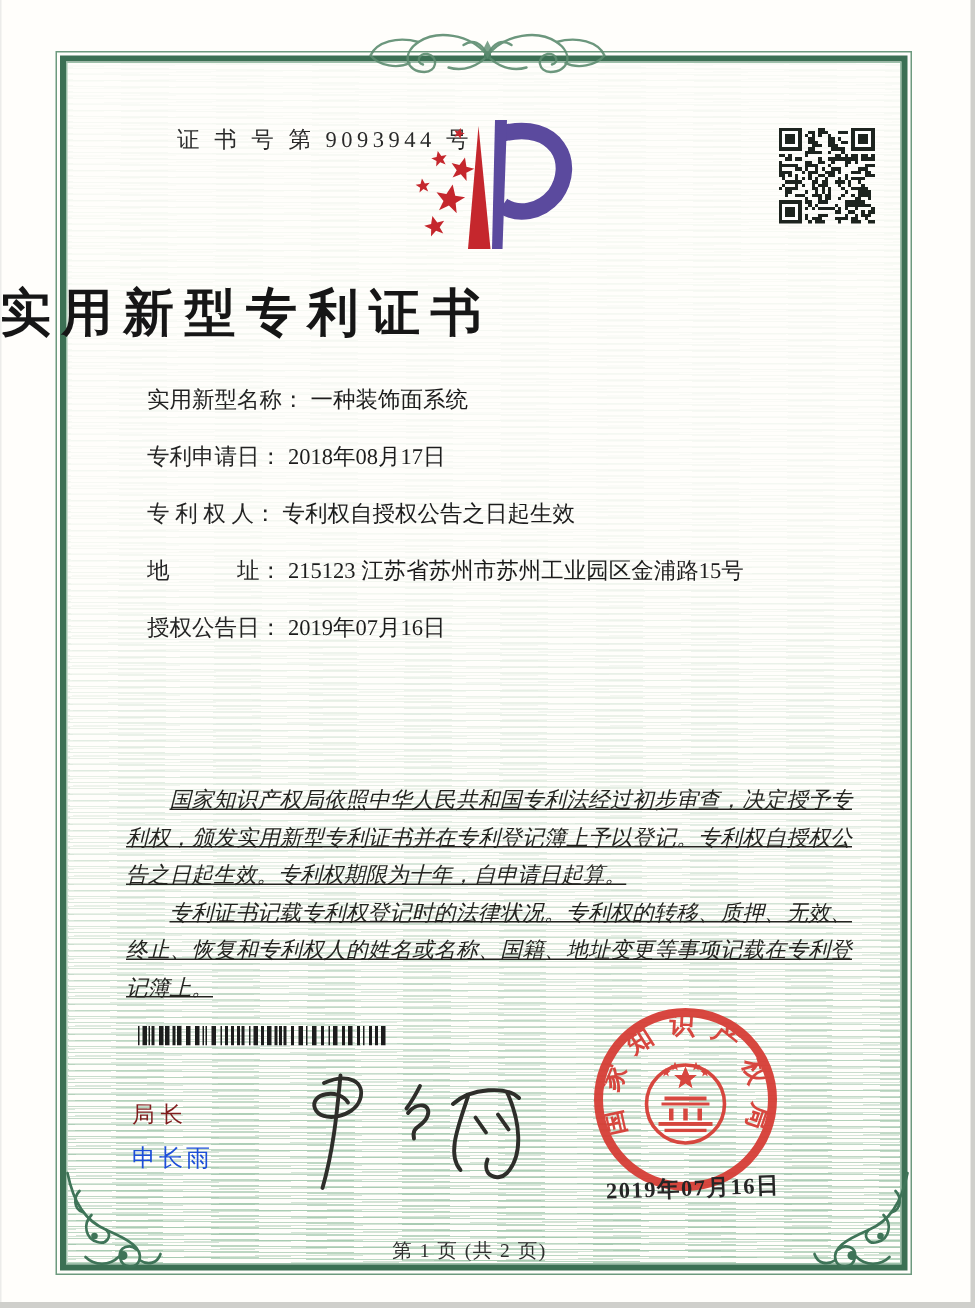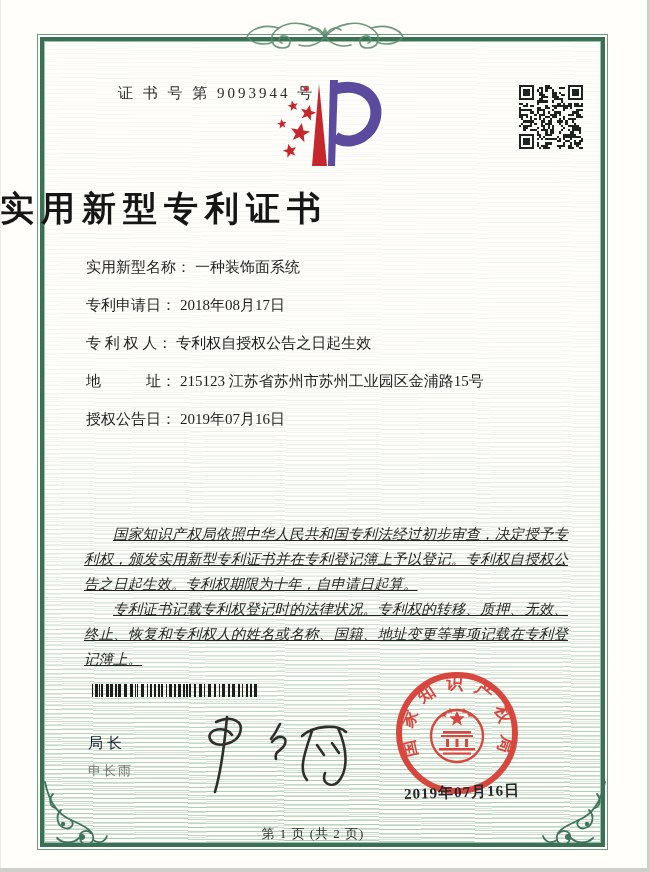--- a/index.html
+++ b/index.html
@@ -45,37 +45,37 @@
   .logo svg{display:block;width:100%;height:100%;}
   .qr{position:absolute;left:518px;top:85px;width:66px;height:64px;}
   .qr svg{display:block;width:100%;height:100%;}
   .doc-title{
     position:absolute;left:0;right:0;top:186px;
     text-align:left;font-size:34px;font-weight:bold;
     letter-spacing:7px;color:#161616;
   }
   
   .fields{position:absolute;left:86px;top:256px;right:60px;font-size:15px;}
-  .field-row{position:relative;margin-bottom:16px;line-height:22px;white-space:nowrap;}
+  .field-row{position:relative;margin-bottom:16px;line-height:22px;white-space:nowrap;margin-left:12px;}
   .flabel{color:#242424;}
   .fvalue{color:#1c1c1c;margin-left:4px;}
   .grant-pair{position:absolute;left:252px;top:0;}
   
   .body-text{
     position:absolute;left:84px;top:522px;width:484px;
     font-size:14.5px;line-height:25px;text-align:justify;
     font-style:italic;color:#242420;
   }
   .body-text p{margin:0;text-indent:2em;text-decoration:underline;}
   
   .barcode{position:absolute;left:92px;top:684px;width:168px;height:13px;overflow:hidden;white-space:nowrap;font-size:0;}
   .barcode i{display:inline-block;height:13px;background:#1d1d1d;vertical-align:top;}
   
-  .director-title{position:absolute;left:88px;top:734px;font-size:15px;letter-spacing:4px;color:#0f172a;}
-  .director-name{position:absolute;left:88px;top:762px;font-size:13px;letter-spacing:2px;color:#737373;}
+  .director-title{position:absolute;left:88px;top:734px;font-size:15px;letter-spacing:4px;color:#7f1d1d;}
+  .director-name{position:absolute;left:88px;top:762px;font-size:16px;letter-spacing:2px;color:#1d4ed8;}
   .signature{position:absolute;left:186px;top:712px;width:172px;height:86px;}
   .signature svg{display:block;width:100%;height:100%;}
   .seal{position:absolute;left:392px;top:668px;width:130px;height:130px;opacity:.93;}
   .seal svg{display:block;width:100%;height:100%;}
   .seal-date{
     position:absolute;left:404px;top:783px;font-size:15px;font-weight:bold;
     color:#262626;letter-spacing:1px;transform:rotate(-2deg);
   }
   .page-info{
     position:absolute;left:0;right:0;top:825px;text-align:center;

